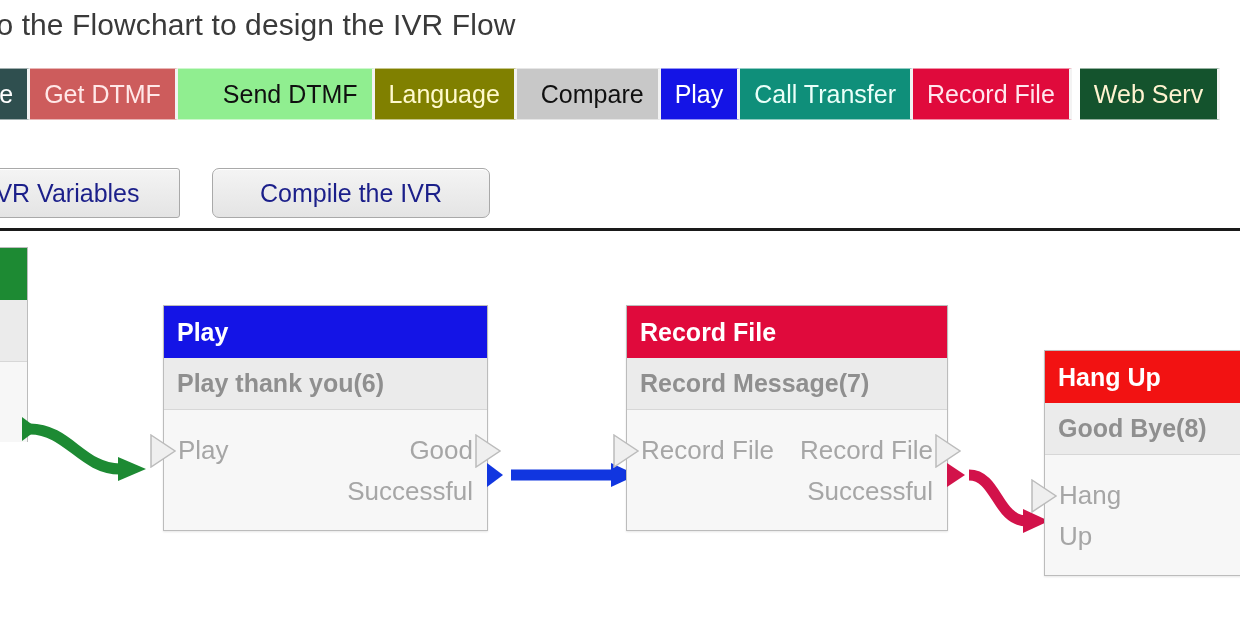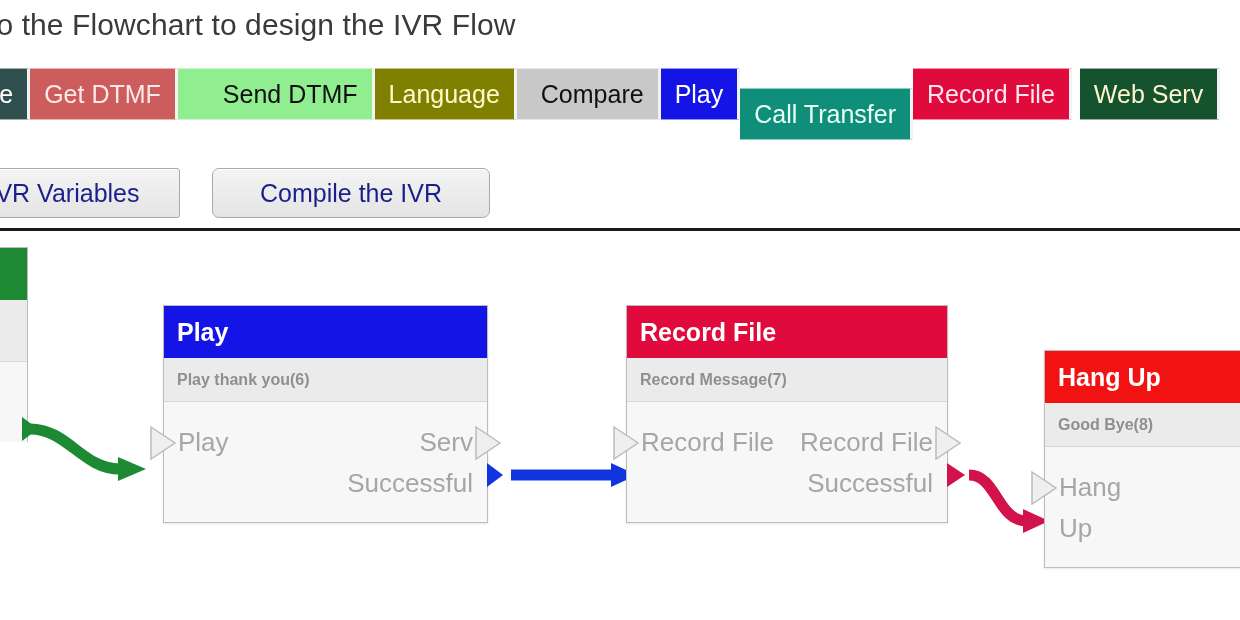--- a/index.html
+++ b/index.html
@@ -97,27 +97,27 @@
   .node-header {
     height: 52px;
     display: flex;
     align-items: center;
     padding-left: 13px;
     color: #ffffff;
     font-size: 25px;
     font-weight: bold;
   }
   .node-sub {
-    height: 44px;
+    height: 52px;
     display: flex;
     align-items: center;
     padding-left: 13px;
     background: #ebebeb;
     color: #8f8f8f;
-    font-size: 16px;
+    font-size: 25px;
     font-weight: bold;
     border-bottom: 1px solid #d7d7d7;
   }
   .node-ports {
     position: relative;
     display: flex;
     justify-content: space-between;
     padding: 20px 14px 18px 14px;
     background: #f7f7f7;
     font-size: 26px;
@@ -174,21 +174,21 @@
       </div>
     <div class="tab" style="background: rgb(128, 128, 0); color: rgb(255, 250, 205); justify-content: center;">
         <span>Language</span>
       </div>
     <div class="tab" style="background: rgb(200, 200, 200); color: rgb(16, 16, 16); padding-left: 24px;">
         <span>Compare</span>
       </div>
     <div class="tab" style="background: rgb(20, 20, 230); color: rgb(255, 255, 255);">
         <span>Play</span>
       </div>
-    <div class="tab" style="background: rgb(15, 143, 122); color: rgb(234, 255, 249); margin-top: 20px;">
+    <div class="tab" style="background: rgb(15, 143, 122); color: rgb(234, 255, 249);">
         <span>Call Transfer</span>
       </div>
     <div class="tab" style="background: rgb(224, 10, 60); color: rgb(255, 230, 238);">
         <span>Record File</span>
       </div>
     <div class="tab" style="background: #14532d; color: rgb(255, 243, 208); margin-left: 8px;">
         <span>Web Serv</span>
       </div>
   </div>
 
@@ -214,21 +214,21 @@
     </svg>
 
     <div class="node" style="left:163px; top:74px; width:325px;">
       <div class="node-header" style="background:#1414e6;">Play</div>
       <div class="node-sub">Play thank you(6)</div>
       <div class="node-ports">
         <svg class="chev left" viewBox="0 0 26 34">
           <polygon points="1,1 25,17 1,33" fill="#efefef" stroke="#bcbcbc" stroke-width="1.5"></polygon>
         </svg>
         <span class="port-in">Play</span>
-        <span class="port-out">Serv Successful</span>
+        <span class="port-out">Good Successful</span>
         <svg class="chev right" viewBox="0 0 26 34">
           <polygon points="1,1 25,17 1,33" fill="#efefef" stroke="#bcbcbc" stroke-width="1.5"></polygon>
         </svg>
       </div>
     </div>
 
     <svg class="conn" style="left:485px; top:226px;" width="160" height="40">
       <polygon points="2,6 18,18 2,30" fill="#1136e0"></polygon>
       <line x1="26" y1="18" x2="128" y2="18" stroke="#1136e0" stroke-width="11"></line>
       <polygon points="126,6 152,18 126,30" fill="#1136e0"></polygon>

